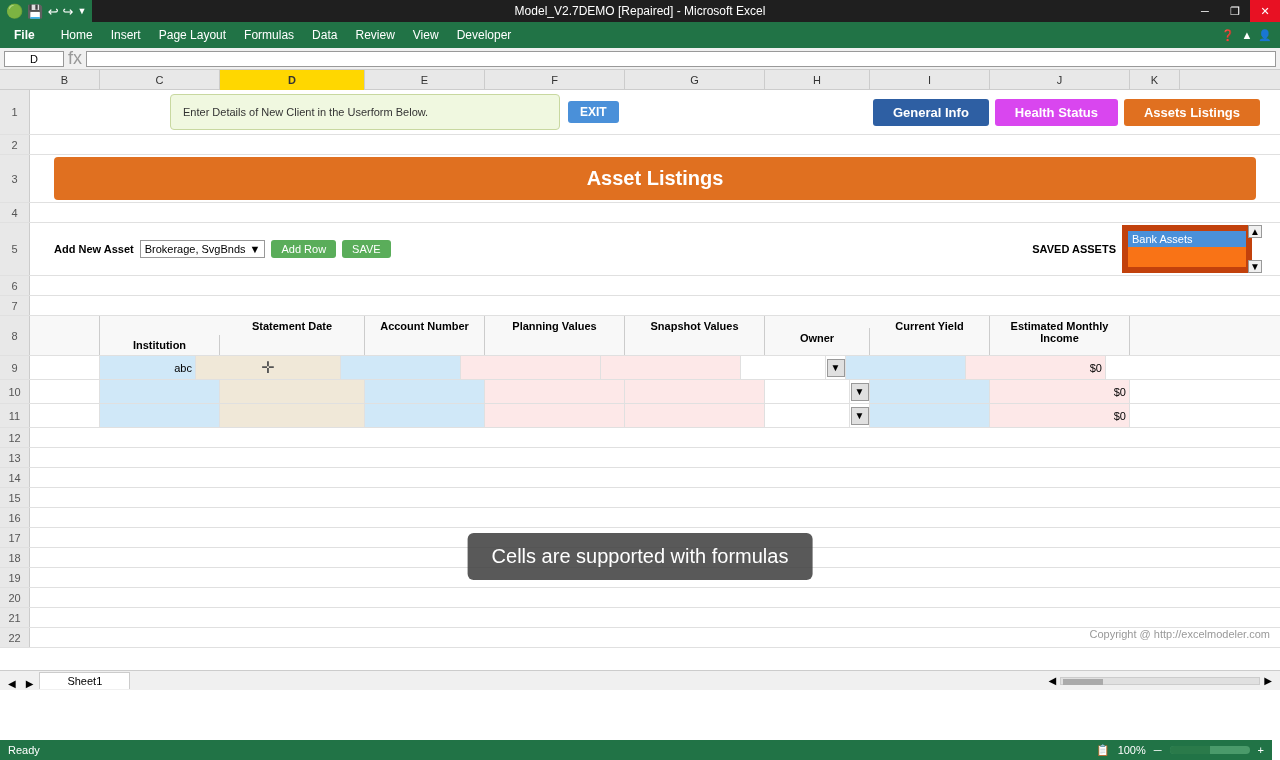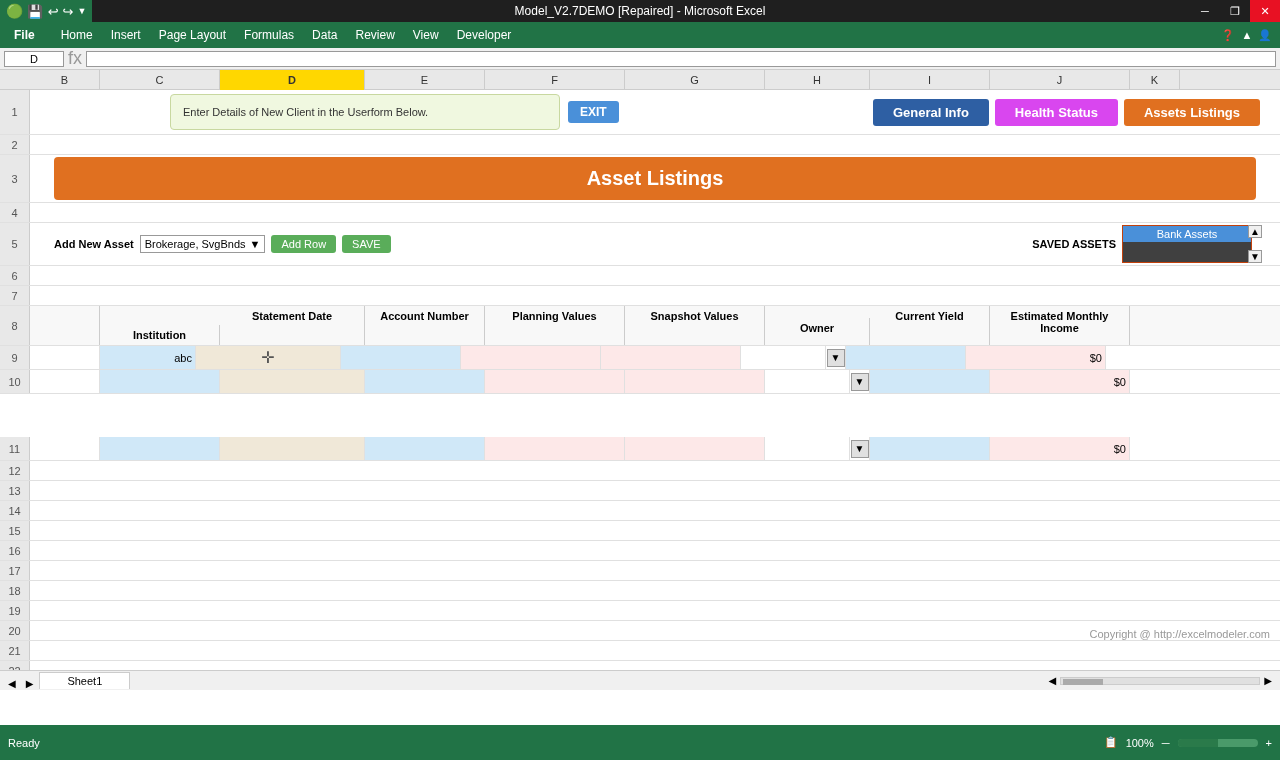--- a/index.html
+++ b/index.html
@@ -225,24 +225,23 @@
     .save-btn {
       background: #5aad5a;
       color: #fff;
       border: none;
       padding: 3px 10px;
       font-size: 11px;
       cursor: pointer;
       border-radius: 3px;
     }
     .saved-assets-list {
-      border: 1px solid #c2410c;
-      background: #404040;
+      border: 6px solid #c2410c;
+      background: #f97316;
       width: 130px;
-      text-align: center;
     }
     .saved-asset-item {
       padding: 2px 4px;
       font-size: 11px;
       background: #4a90d9;
       color: #fff;
     }
     .th {
       font-size: 11px;
       font-weight: bold;
@@ -282,23 +281,23 @@
       justify-content: center;
       cursor: pointer;
       font-size: 10px;
     }
 
     
     .status-bar {
       position: fixed;
       bottom: 0;
       left: 0;
-      right: 0;
+      right: 8px;
       background: #217346;
-      height: 35px;
+      height: 20px;
       display: flex;
       align-items: center;
       padding: 0 8px;
       color: #fff;
       font-size: 11px;
     }
     .status-right {
       margin-left: auto;
       display: flex;
       align-items: center;
@@ -522,21 +521,21 @@
         <div class="data-cell cell-white" style="width:85px;"></div>
         <div class="data-cell" style="width:20px;padding:0;">
           <div class="dropdown-arrow">▼</div>
         </div>
         <div class="data-cell cell-blue" style="width:120px;"></div>
         <div class="data-cell cell-pink" style="width:140px;justify-content:flex-end;">
           <span>$0</span>
         </div>
       </div>
 
-      <div class="data-row" style="min-height:24px;margin-top:43px;">
+      <div class="data-row" style="min-height:24px;">
         <div class="row-num">11</div>
         <div class="data-cell" style="width:70px;"></div>
         <div class="data-cell cell-blue" style="width:120px;"></div>
         <div class="data-cell cell-beige" style="width:145px;"></div>
         <div class="data-cell cell-blue" style="width:120px;"></div>
         <div class="data-cell cell-pink" style="width:140px;"></div>
         <div class="data-cell cell-pink" style="width:140px;"></div>
         <div class="data-cell cell-white" style="width:85px;"></div>
         <div class="data-cell" style="width:20px;padding:0;">
           <div class="dropdown-arrow">▼</div>
@@ -577,20 +576,23 @@
       <div class="sheet-row">
           <div class="row-num">21</div>
         </div>
       <div class="sheet-row">
           <div class="row-num">22</div>
         </div>
 
     </div>
   </div>
 
+  <div class="formula-tooltip">
+    <span>Cells are supported with formulas</span>
+  </div>
 
   <div class="copyright-text">Copyright @ http://excelmodeler.com</div>
 
 </div>
 
 <div style="display:flex;align-items:center;background:#f0f0f0;border-top:1px solid #ccc;height:20px;">
   <div style="display:flex;gap:2px;padding-left:4px;align-items:flex-end;">
     <div style="font-size:10px;cursor:pointer;padding:0 4px;">◀</div>
     <div style="font-size:10px;cursor:pointer;padding:0 4px;">▶</div>
     <div style="padding:2px 27px;font-size:11px;border:1px solid #ccc;border-bottom:none;background:#fff;cursor:pointer;">Sheet1</div>

